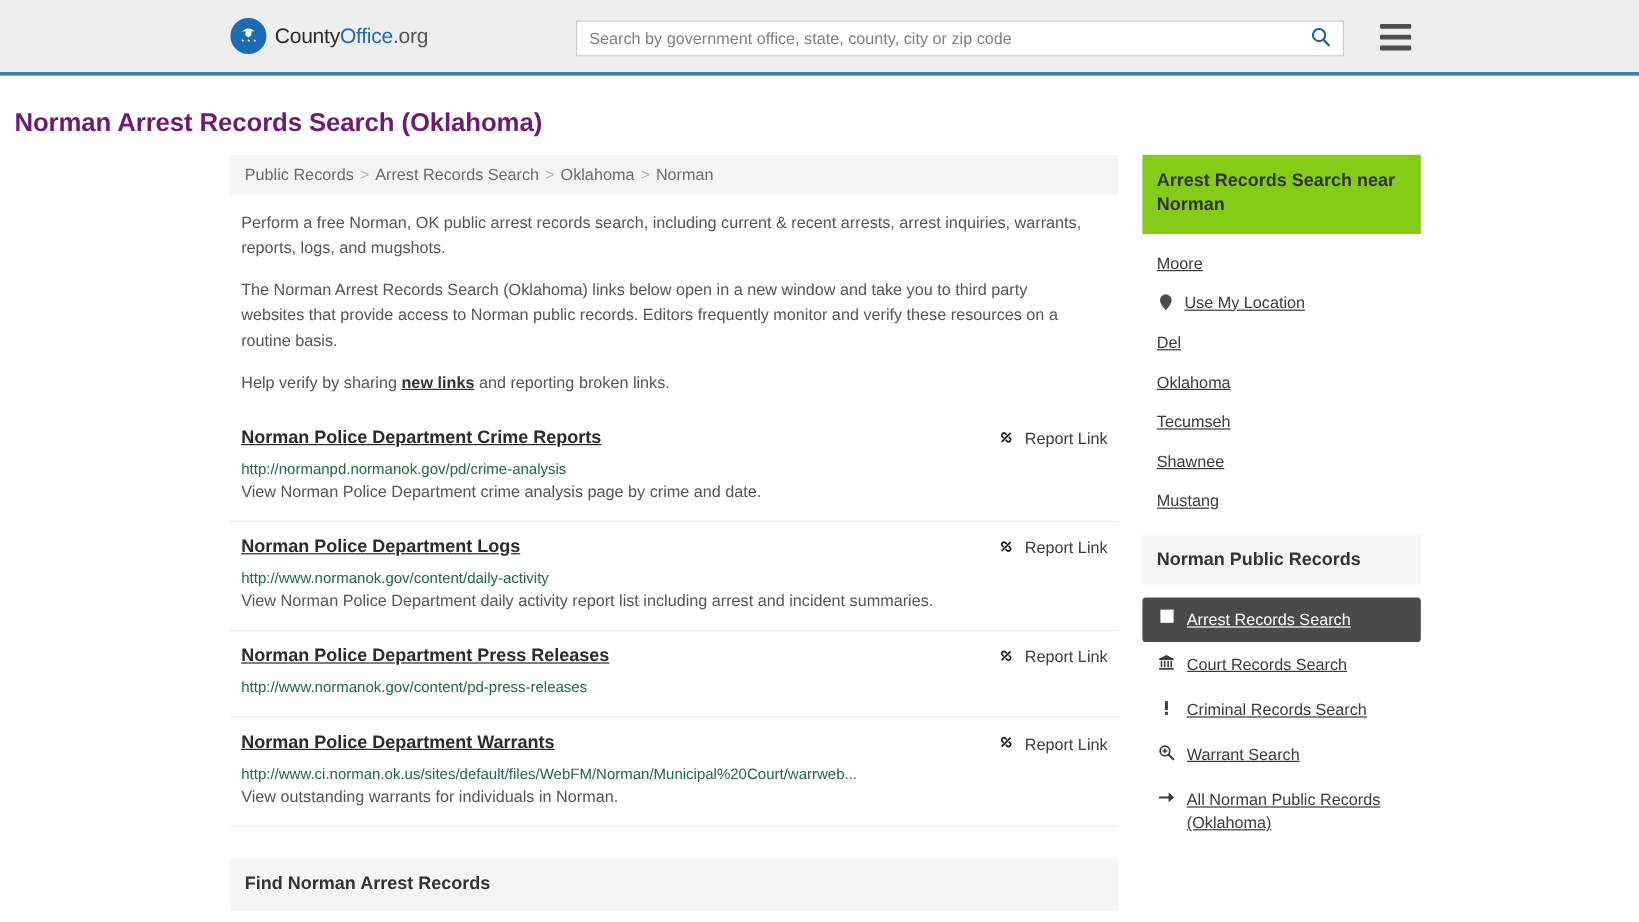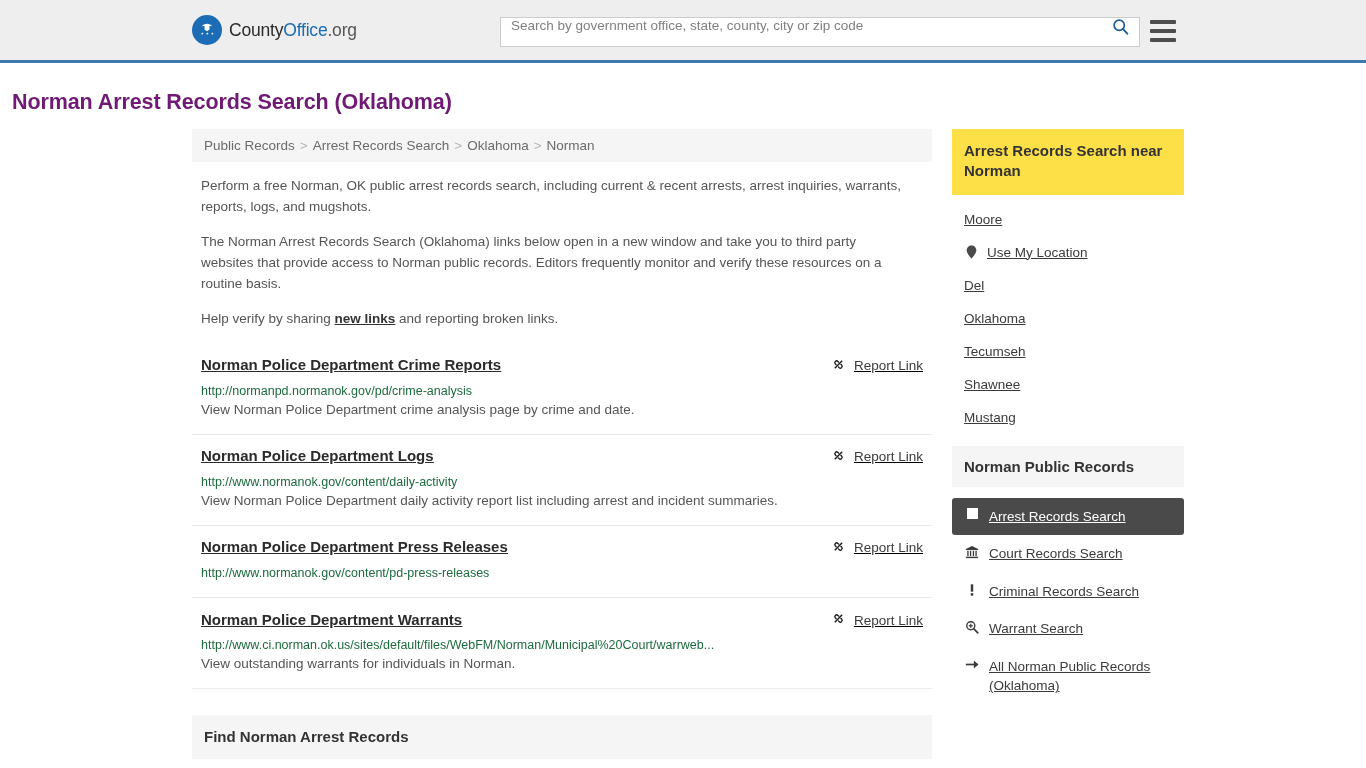--- a/index.html
+++ b/index.html
@@ -35,25 +35,25 @@
   .logo-text {
     font-size: 17.5px; color: #2b2b2b; letter-spacing: -0.2px;
     white-space: nowrap;
   }
   .logo-text .b { color: #1b6cb5; font-weight: normal; }
   .logo-text .c { font-weight: normal; }
   .logo-text .org { color: #555; }
 
   .search-wrap {
     position: absolute;
-    left: 500px; top: 17px;
+    left: 480px; top: 17px;
     width: 640px; height: 30px;
     background: #fff;
     border: 1px solid #cccccc;
-    display: flex; align-items: flex-start;
+    display: flex; align-items: center;
   }
   .search-input {
     flex: 1;
     border: none; outline: none;
     font-size: 13.5px;
     color: #333;
     padding: 0 10px;
     background: transparent;
     font-family: "Liberation Sans", sans-serif;
   }
@@ -116,21 +116,21 @@
   .intro-p a { color: #333; font-weight: bold; }
 
   
   .listing {
     padding: 12px 9px 14px 9px;
     border-bottom: 1px solid #ebebeb;
     position: relative;
   }
   .listing:last-of-type { border-bottom: none; }
   .listing-head {
-    display: flex; align-items: center; justify-content: space-between; text-decoration: underline;
+    display: flex; align-items: flex-start; justify-content: space-between;
   }
   .listing-title {
     font-size: 15px; font-weight: bold; color: #2b2b2b;
     text-decoration: underline;
     cursor: pointer;
     line-height: 1.2;
   }
   .report-link {
     display: flex; align-items: center; gap: 8px;
     font-size: 13.5px; color: #3b3b3b;
@@ -154,21 +154,21 @@
     background: #f5f5f5;
     padding: 13px 12px;
     margin-top: 26px;
   }
   .section-bar-title {
     font-size: 15px; font-weight: bold; color: #333;
   }
 
   
   .side-head {
-    background: #fde047;
+    background: #84cc16;
     padding: 12px 12px 13px 12px;
     font-size: 15px; font-weight: bold; color: #333;
     line-height: 1.35;
   }
   .side-links { padding: 8px 0 0 0; }
   .side-link-row {
     display: flex; align-items: center; gap: 8px;
     padding: 9px 12px;
     font-size: 13.5px;
   }

